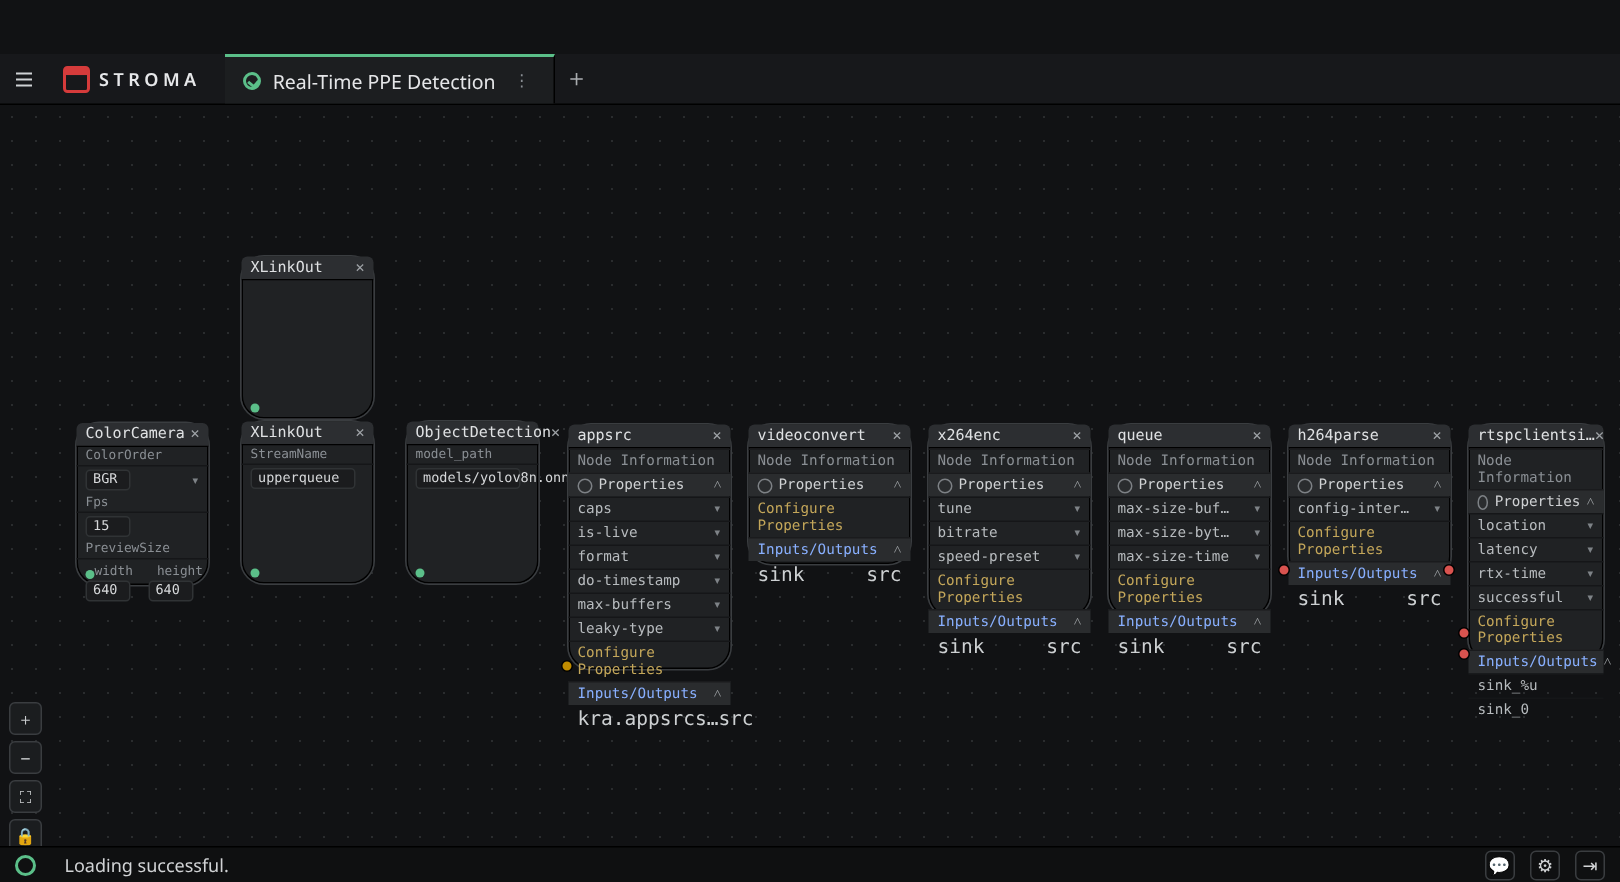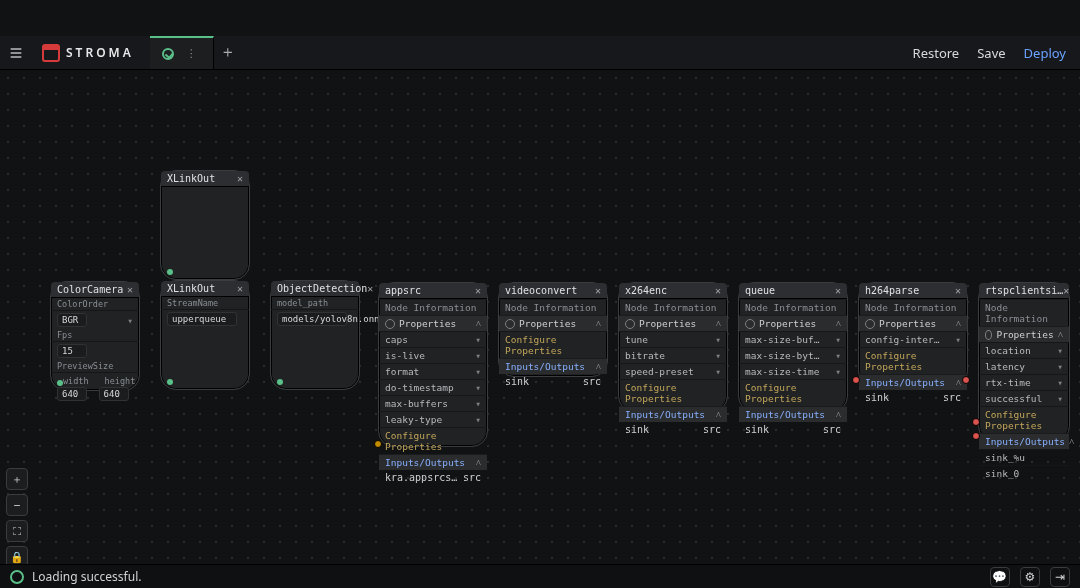--- a/index.html
+++ b/index.html
@@ -61,26 +61,26 @@
   .section.head .gear{width:10px;height:10px;border:1px solid #7d8185;border-radius:50%}
   .section.head .caret{margin-left:auto;color:#9fa3a6}
   .row{display:flex;align-items:center;justify-content:space-between;padding:2px 6px;border-top:1px solid #151618;font-size:9.5px}
   .row .v{color:#b7bbbe}
   .row .caret{color:#7e8387}
   .sub{color:var(--muted);font-size:8.5px;padding:1px 6px}
   .input{background:#1b1c1e;border:1px solid #303335;border-radius:3px;padding:1px 4px;font-size:9px;color:#d6d8da;display:inline-block;min-width:30px;text-align:left}
   .green-dot{width:6px;height:6px;border-radius:50%;background:var(--accent);position:absolute;bottom:4px;left:6px}
   .amber-dot{width:8px;height:8px;border-radius:50%;background:var(--warn);border:1px solid #000;position:absolute}
   .red-dot{width:8px;height:8px;border-radius:50%;background:var(--red);border:1px solid #000;position:absolute}
-  .port{display:flex;justify-content:space-between;padding:2px 6px;font-size:10px}
+  .port{display:flex;justify-content:space-between;padding:2px 6px;font-size:13px}
   .port .lbl{color:#cdd0d2}
   .cfg{color:#c4a75a}
   .io{color:#89b0ff}
   
-  .status{position:absolute;bottom:0;left:0;right:0;height:24px;background:#0f1011;border-top:1px solid #000;display:flex;align-items:center;gap:8px;padding:0 10px;font-family:system-ui,Arial,sans-serif;font-size:12px;color:#d1d3d5}
+  .status{position:absolute;bottom:0;left:0;right:0;height:24px;background:#0f1011;border-top:1px solid #000;display:flex;align-items:center;gap:19px;padding:0 10px;font-family:system-ui,Arial,sans-serif;font-size:12px;color:#d1d3d5}
   .status .ok{width:14px;height:14px;border:2px solid var(--accent);border-radius:50%;position:relative}
   .status .right{margin-left:auto;display:flex;gap:10px}
   .status .right .sicon{width:20px;height:20px;border:1px solid var(--border);border-radius:4px;display:flex;align-items:center;justify-content:center;cursor:pointer}
   
   svg{display:block}
   .scroll-minimap{position:absolute;right:2px;bottom:2px;width:38px;height:12px;background:#2d2f31;border:1px solid #000}
 </style>
 </head>
 <body>
 
@@ -92,30 +92,26 @@
         <line x1="4" y1="18" x2="20" y2="18"></line>
       </svg>
   </div>
   <div class="logo">
     <div class="logo-shape"></div>
     <div class="logo-text">STROMA</div>
   </div>
   <div class="tabs">
     <div class="tab">
       <span class="ok"></span>
+      <span class="title">Real-Time PPE Detection</span>
       <span class="more">⋮</span>
     </div>
     <div class="tab-add">＋</div>
   </div>
   <div class="spacer"></div>
-  <div class="actions">
-    <span>Restore</span>
-    <span>Save</span>
-    <span class="deploy">Deploy</span>
-  </div>
 </div>
 
 <div class="canvas">
 
   <div class="tools">
     <div class="toolbtn">＋</div>
     <div class="toolbtn">−</div>
     <div class="toolbtn">⛶</div>
     <div class="toolbtn">🔒</div>
     <div class="toolbtn">?</div>

